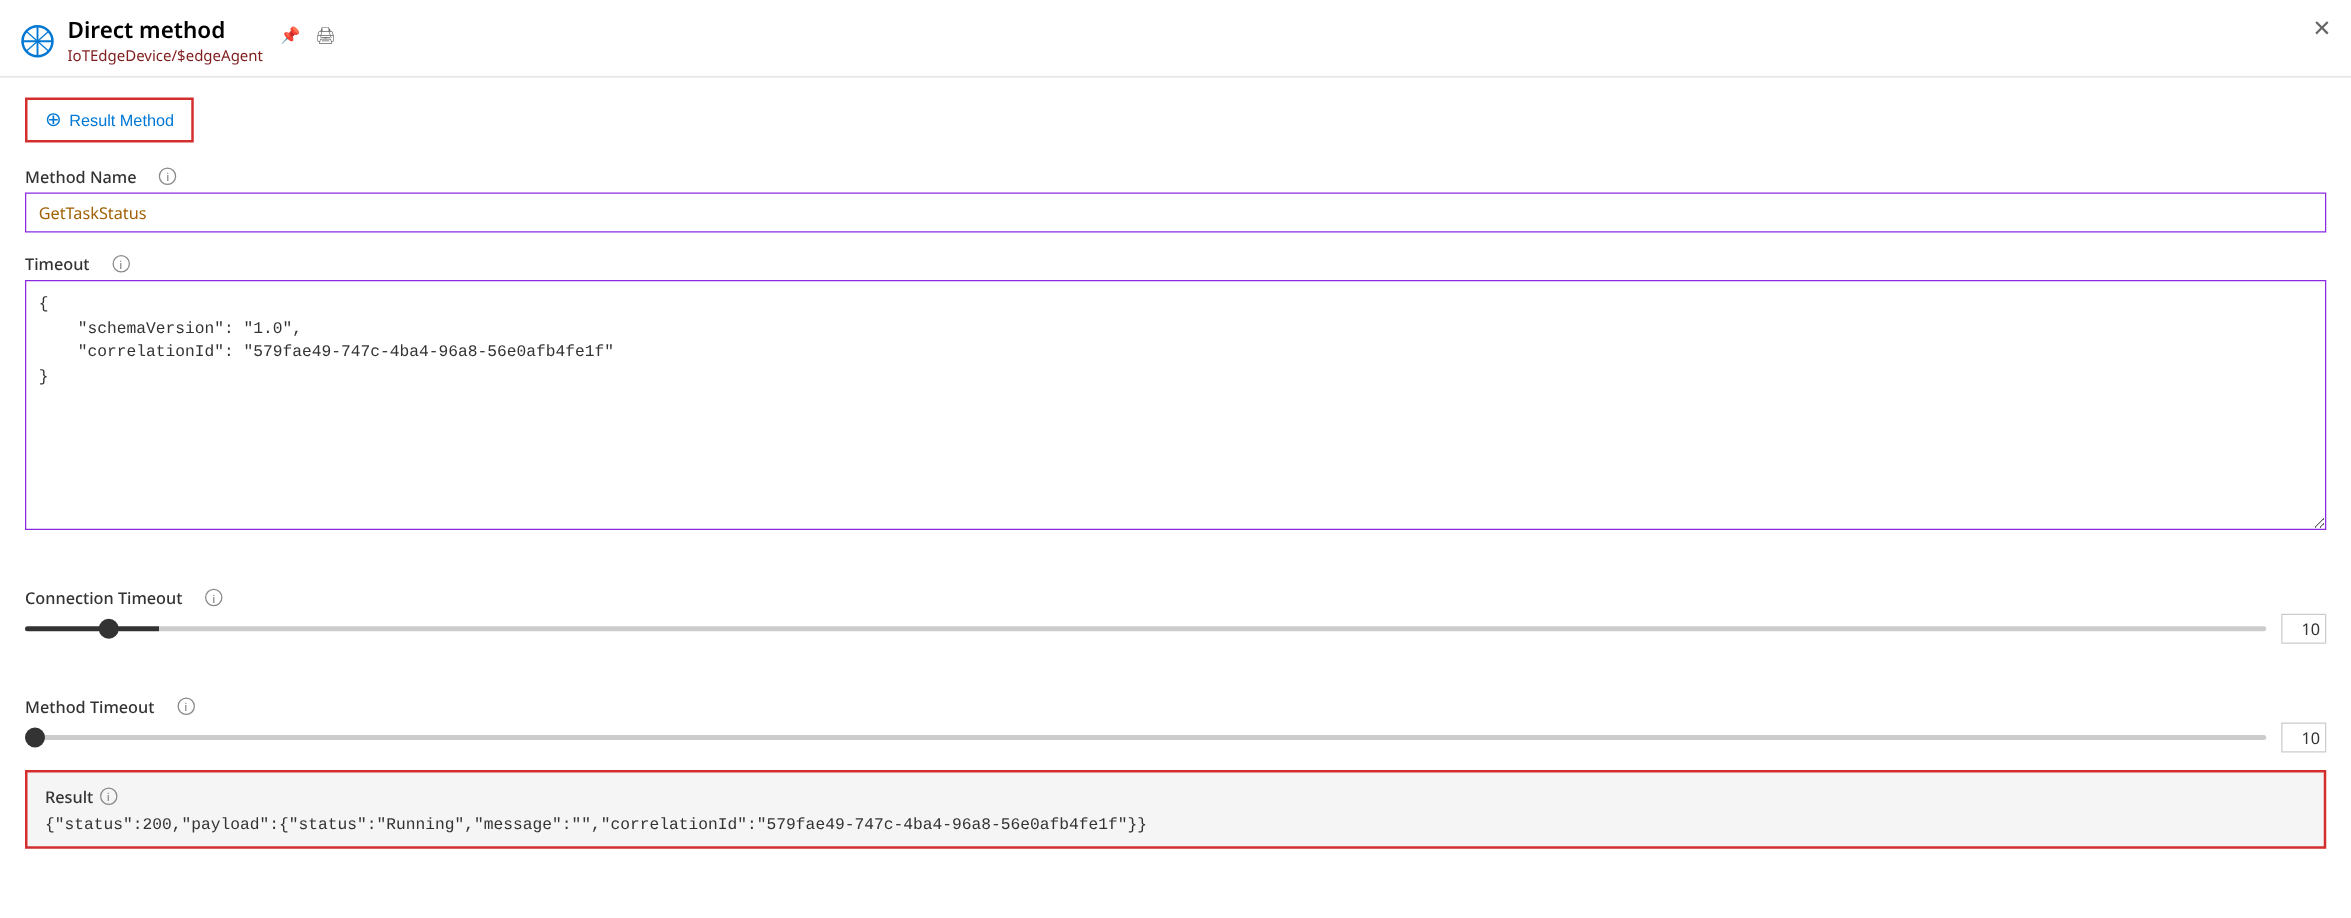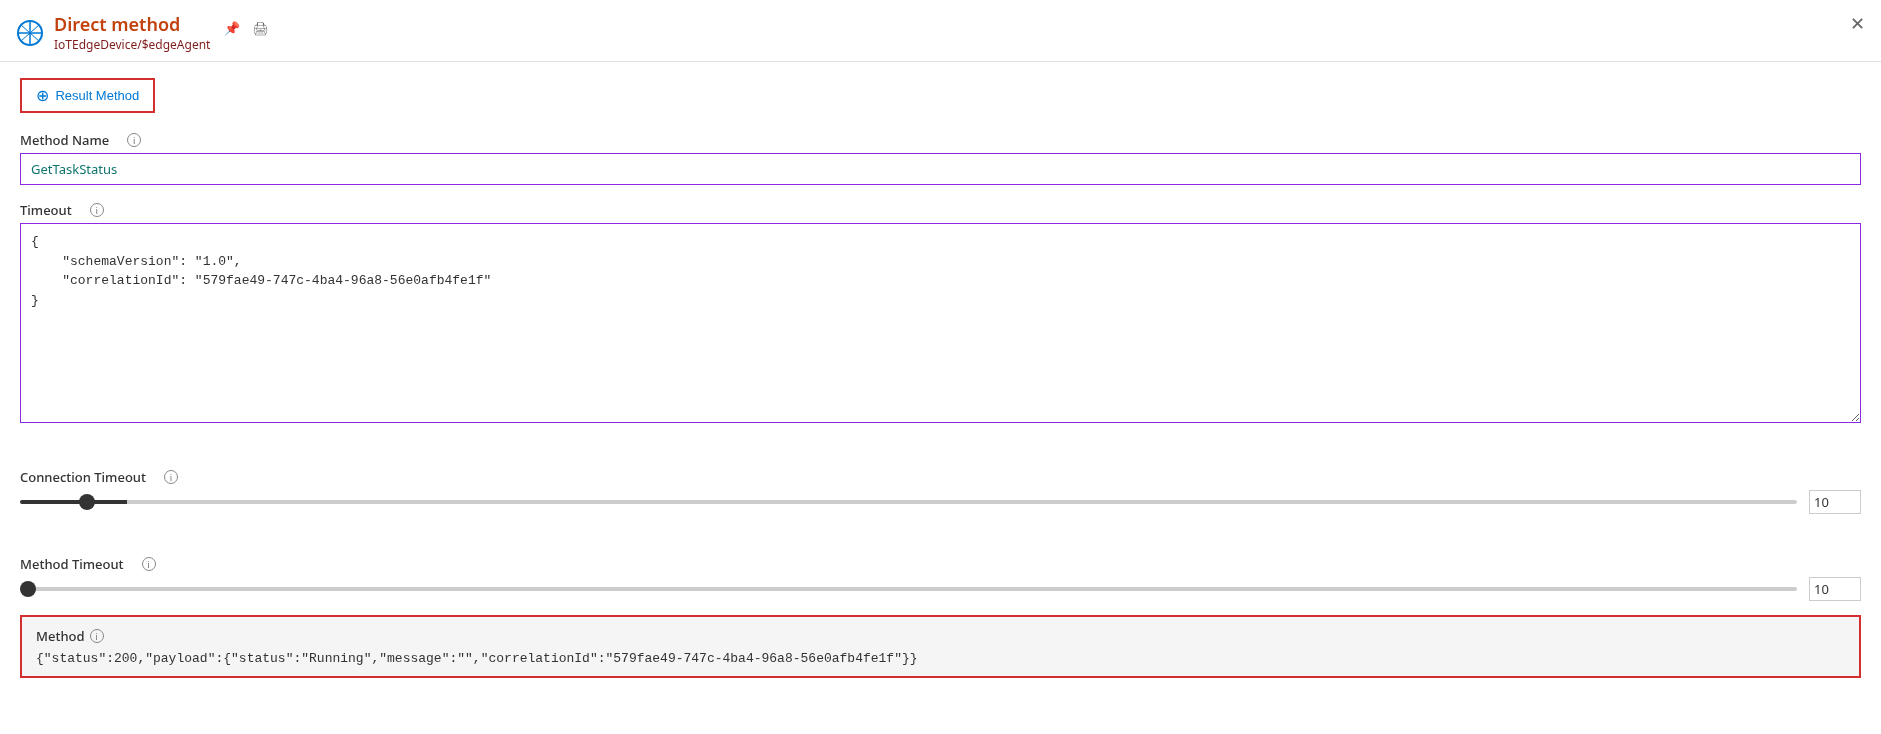--- a/index.html
+++ b/index.html
@@ -29,21 +29,21 @@
       margin-right: 10px;
       flex-shrink: 0;
     }
     .header-title-block {
       display: flex;
       flex-direction: column;
     }
     .header-title {
       font-size: 18px;
       font-weight: 600;
-      color: #c2410c;
+      color: #000000;
     }
     .header-subtitle {
       font-size: 12px;
       color: #7f1d1d;
     }
     .header-actions {
       display: flex;
       align-items: center;
       gap: 8px;
       margin-left: 12px;
@@ -110,21 +110,21 @@
       font-size: 9px;
       color: #888;
       cursor: pointer;
       flex-shrink: 0;
     }
     .method-name-input {
       width: 100%;
       border: 1.5px solid #8a2be2;
       padding: 6px 10px;
       font-size: 13px;
-      color: #0f766e;
+      color: #a16207;
       outline: none;
       font-family: inherit;
     }
     .payload-textarea {
       width: 100%;
       border: 1.5px solid #8a2be2;
       padding: 8px 10px;
       font-size: 13px;
       color: #333;
       outline: none;
@@ -164,22 +164,22 @@
     input[type=range]::-webkit-slider-thumb {
       -webkit-appearance: none;
       width: 16px;
       height: 16px;
       border-radius: 50%;
       background: #333;
       border: none;
       cursor: pointer;
     }
     .slider-value {
-      width: 52px;
-      text-align: left;
+      width: 36px;
+      text-align: right;
       font-size: 13px;
       color: #333;
       border: 1px solid #ccc;
       padding: 2px 4px;
     }
     .result-section {
       background: #f5f5f5;
       border: 2px solid #d32f2f;
       padding: 10px 14px;
       margin-top: 10px;
@@ -279,20 +279,20 @@
         <div class="slider-track-container">
           <input type="range" min="0" max="300" value="0" class="method-timeout" style="">
         </div>
         <div class="slider-value">10</div>
       </div>
     </div>
 
     
     <div class="result-section">
       <div class="result-label">
-        <span>Method</span>
+        <span>Result</span>
         <span class="info-icon">i</span>
       </div>
       <div class="result-value">{"status":200,"payload":{"status":"Running","message":"","correlationId":"579fae49-747c-4ba4-96a8-56e0afb4fe1f"}}</div>
     </div>
 
   </div>
 </div>
 
 </body></html>

